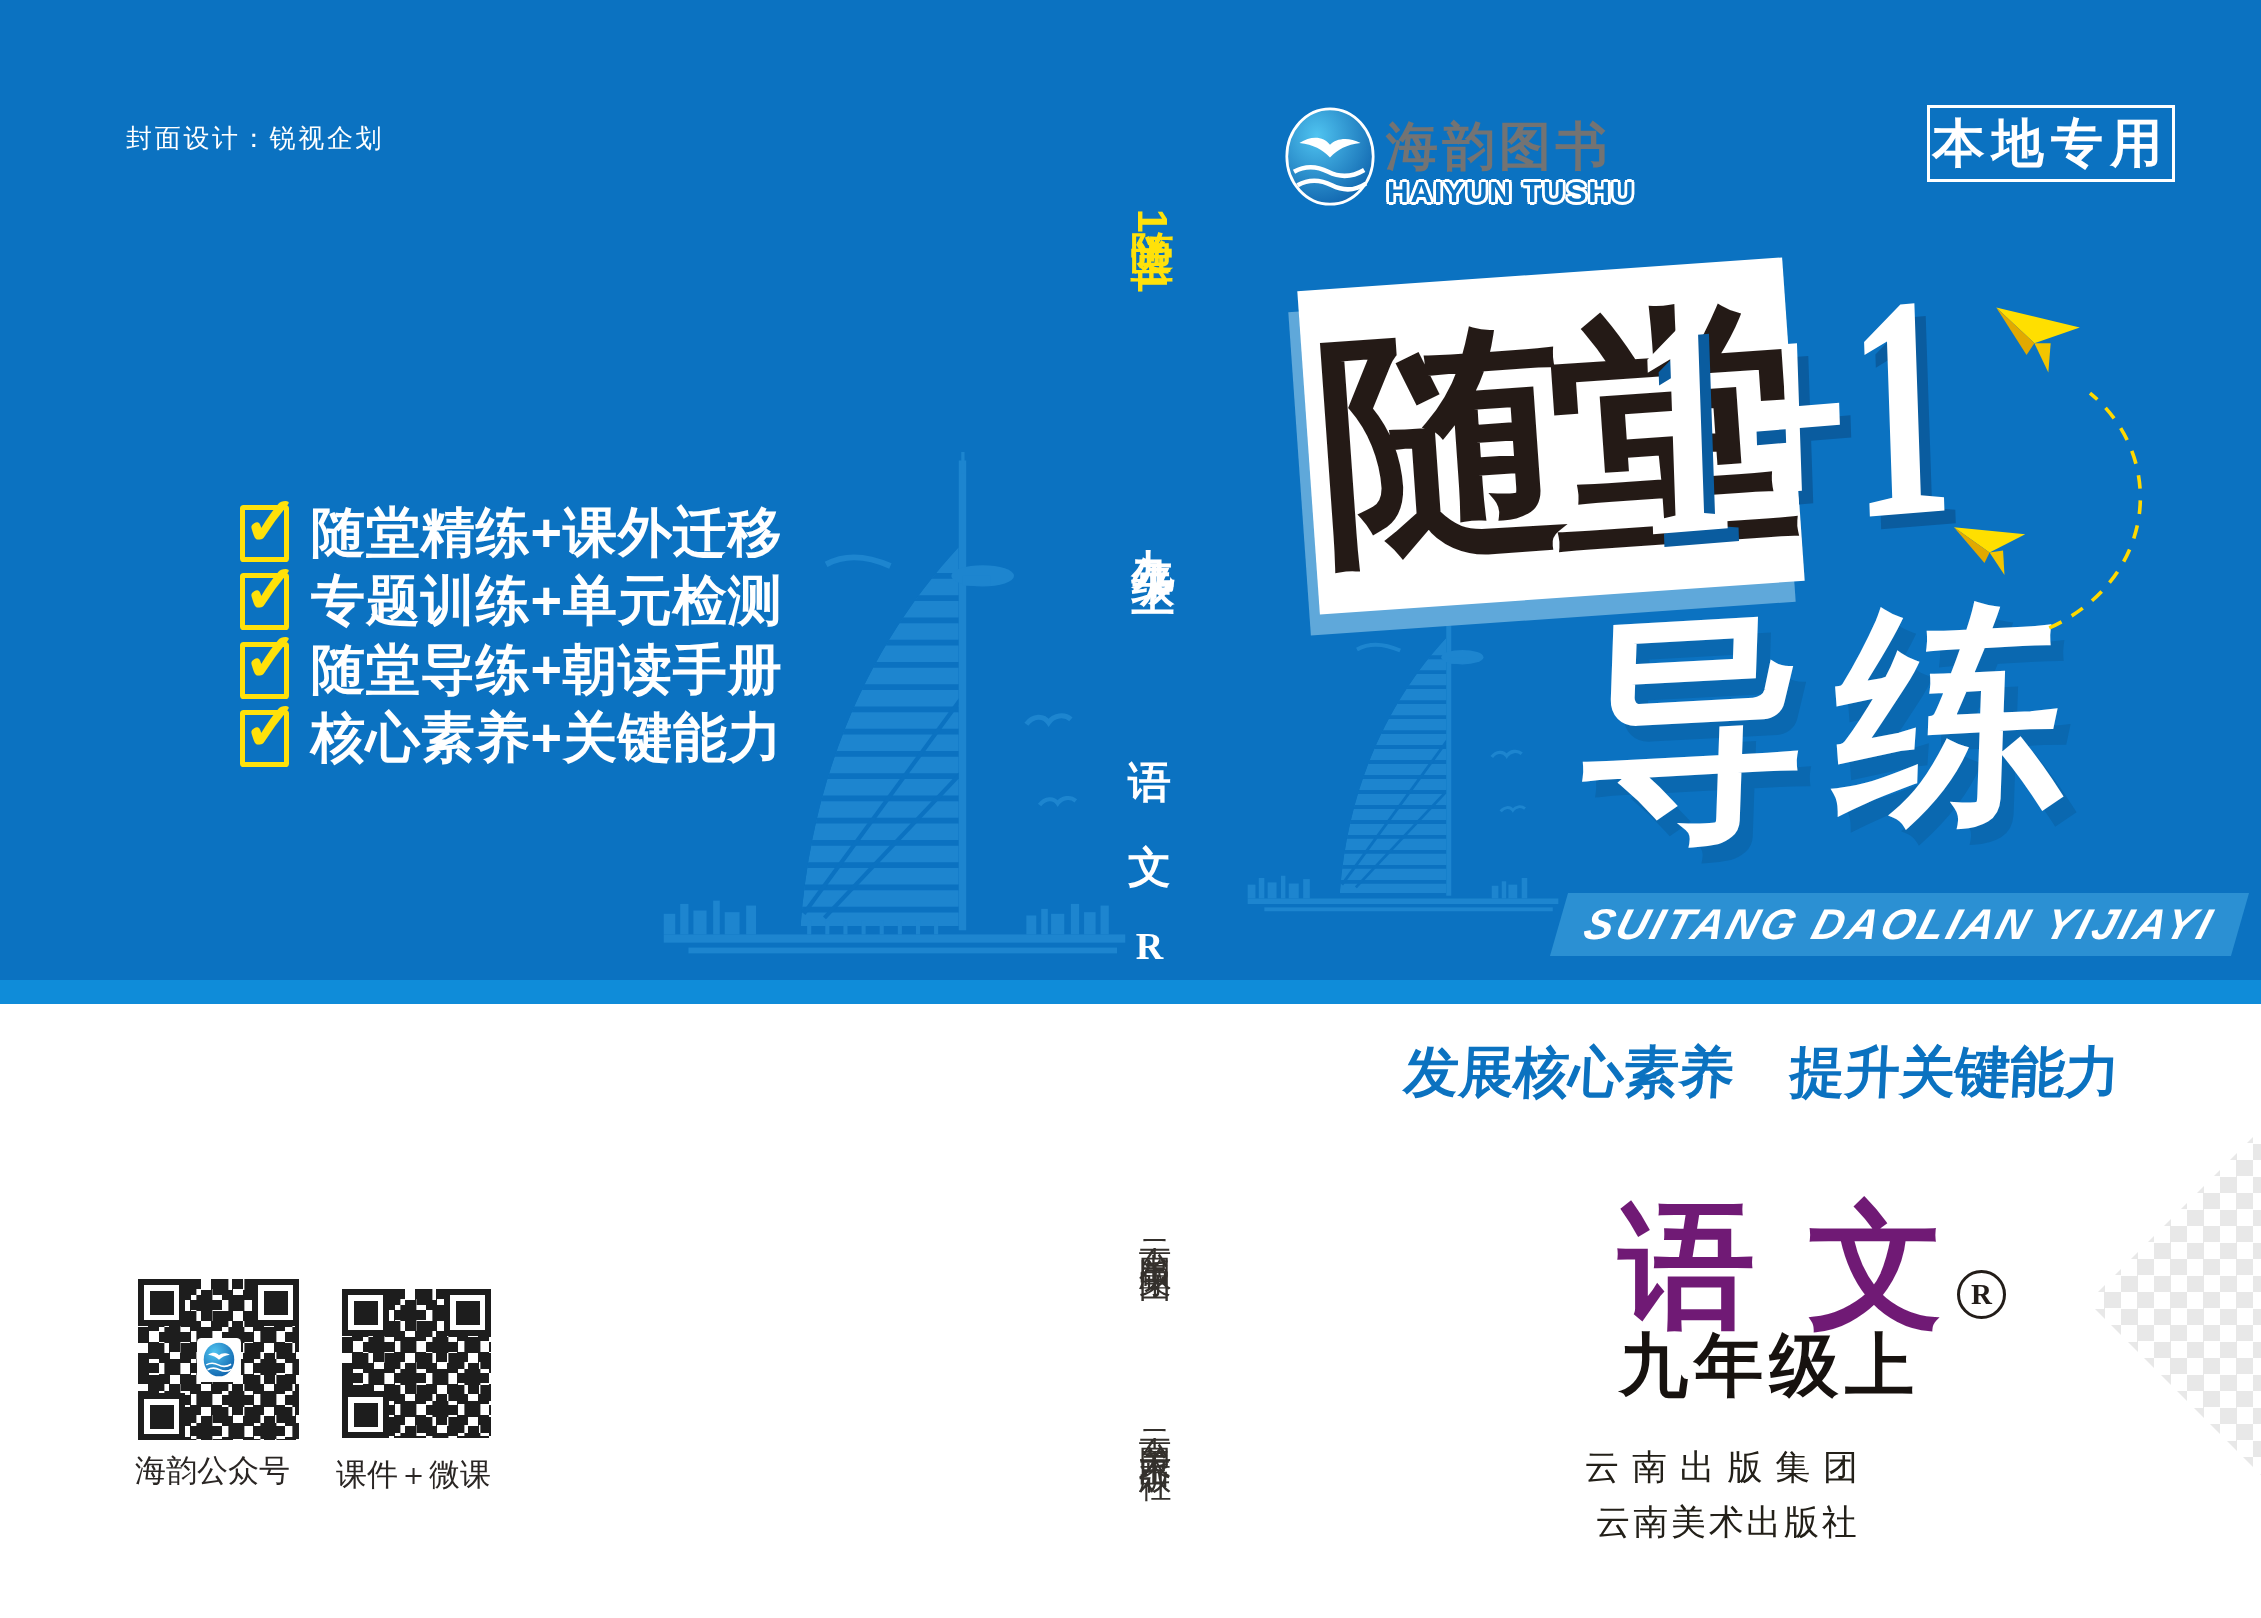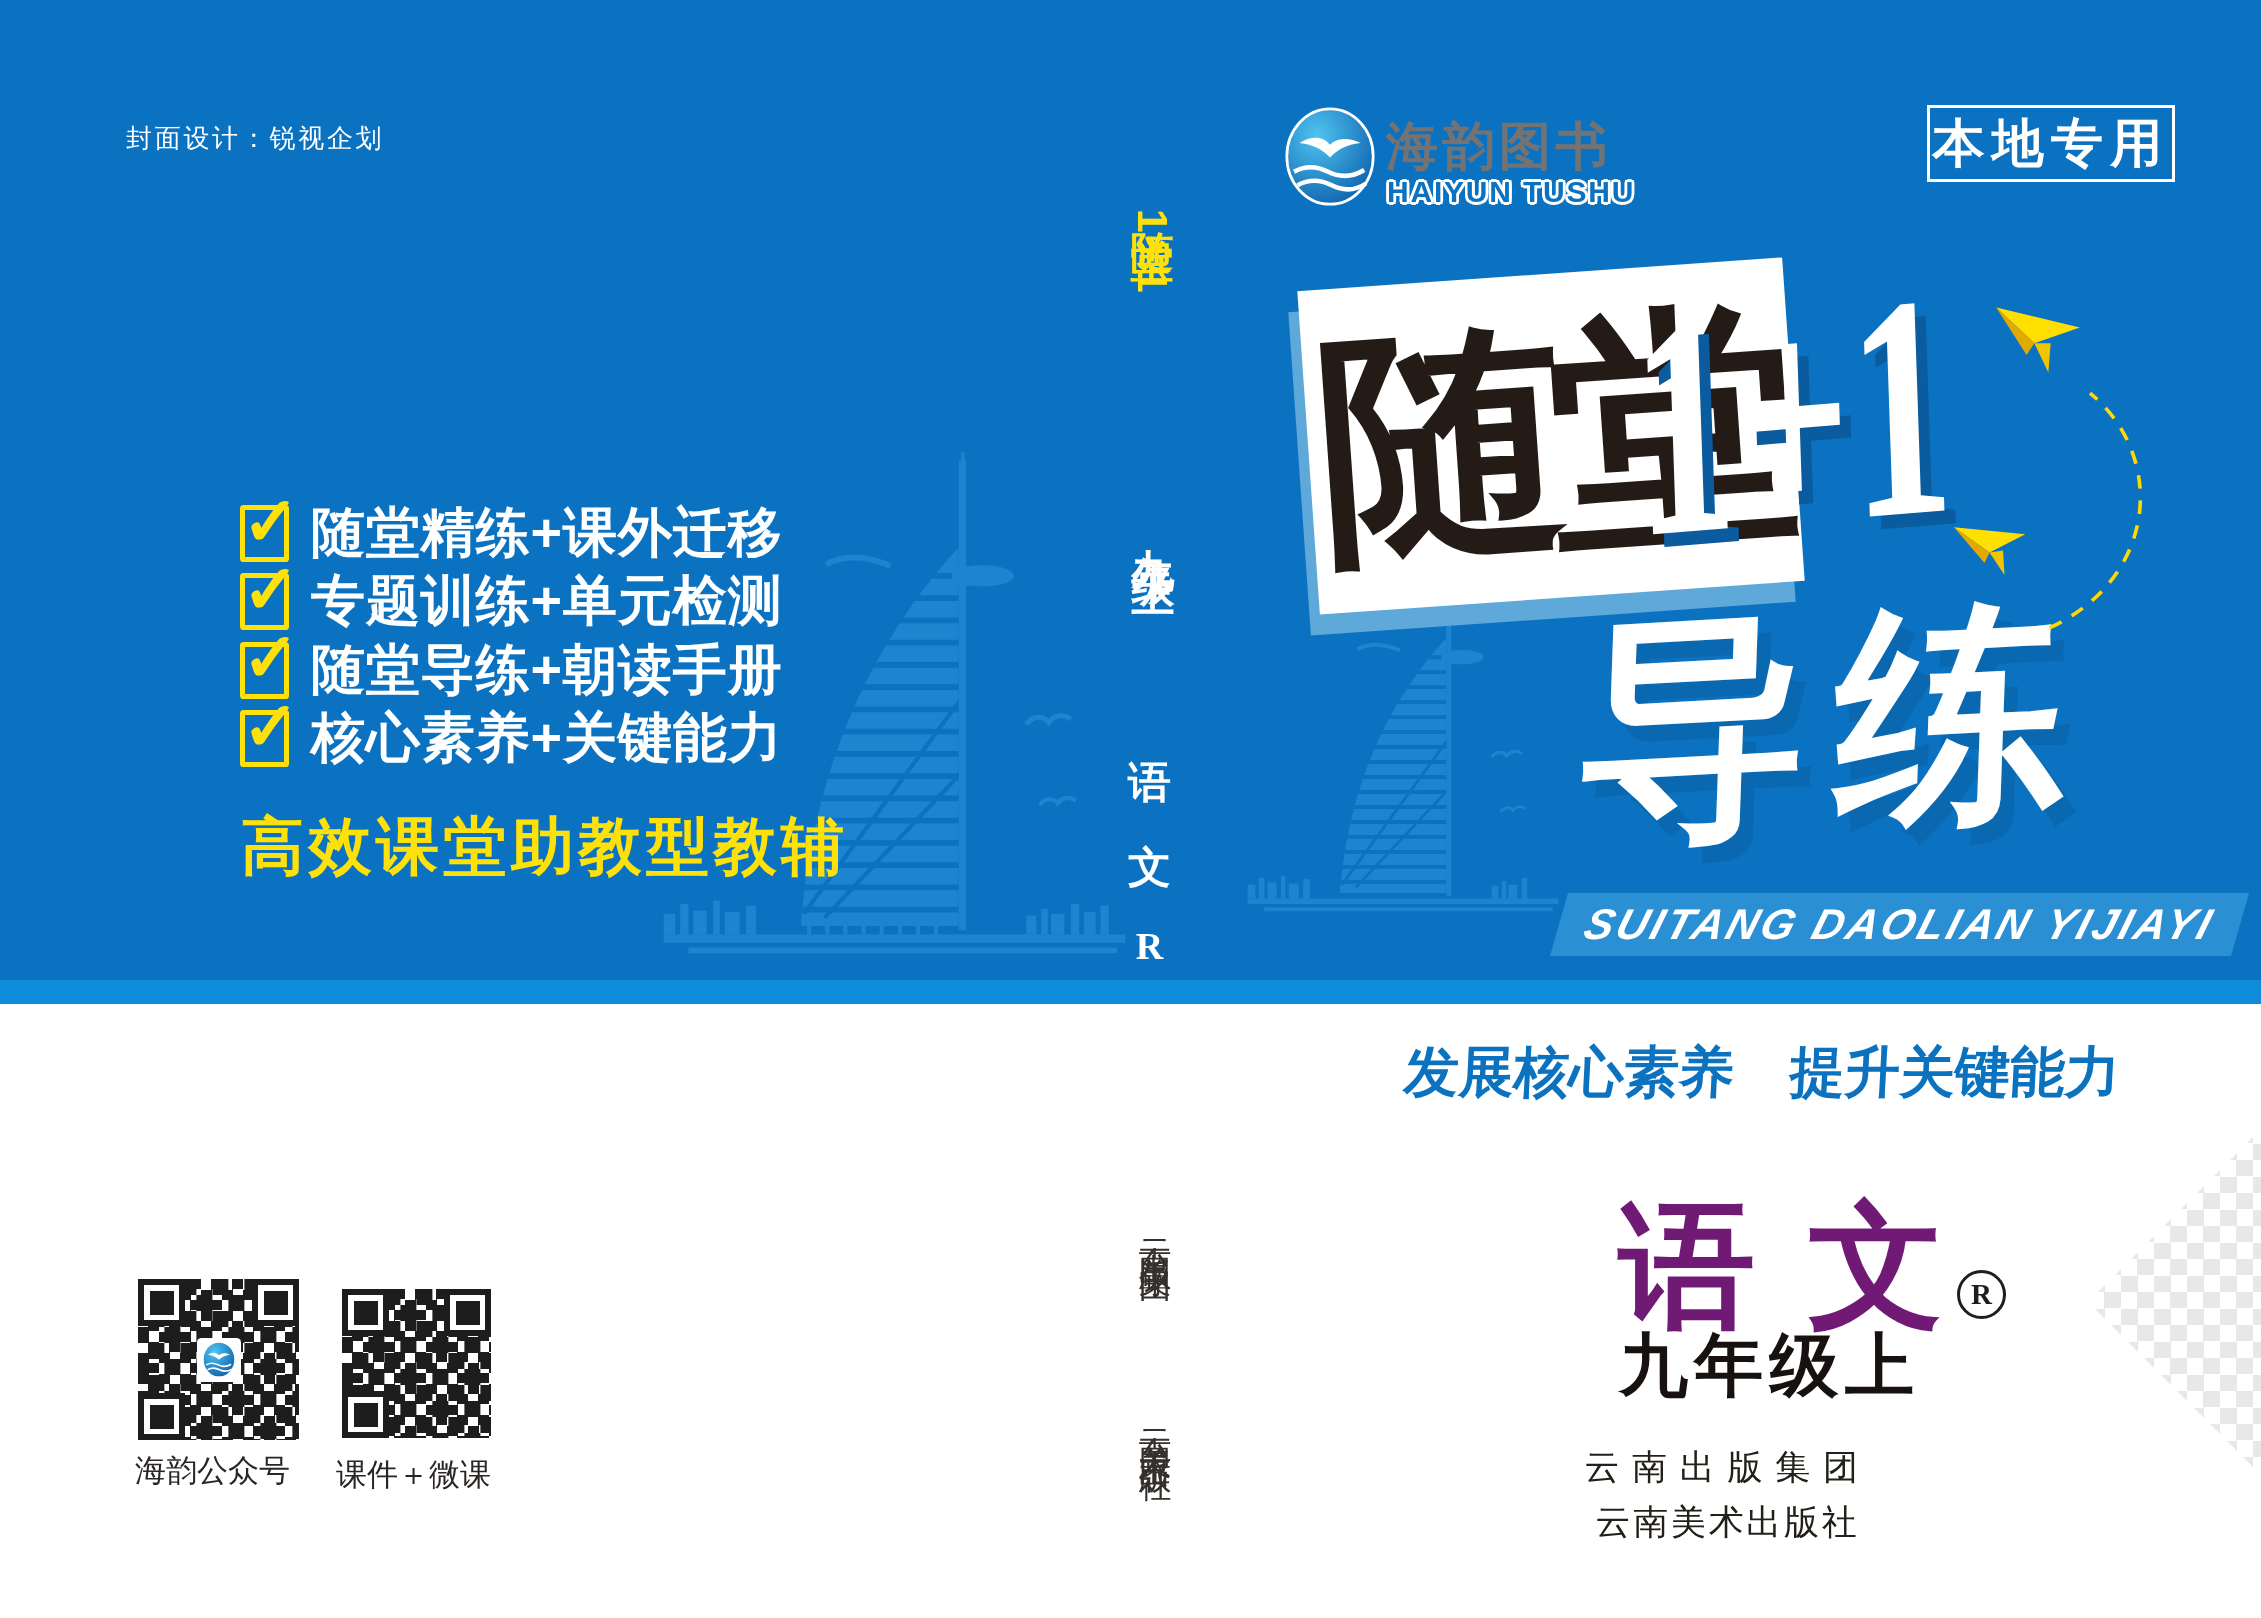--- a/index.html
+++ b/index.html
@@ -249,21 +249,20 @@
       <span class="check-label">随堂导练+朝读手册</span>
     </div>
     <div class="check-row">
       <span class="checkbox">
           <i class="tick">✓</i>
         </span>
       <span class="check-label">核心素养+关键能力</span>
     </div>
   </div>
 
-  <div class="abs tagline">高效课堂助教型教辅</div>
 
   <svg class="abs logo-egg" viewBox="0 0 100 110">
     <defs>
       <radialGradient id="egg" cx="35%" cy="28%" r="85%">
         <stop offset="0" stop-color="#4fc3f0"></stop>
           <stop offset="1" stop-color="#0a5ca8"></stop>
       </radialGradient>
     </defs>
     <ellipse cx="50" cy="55" rx="48" ry="53" fill="url(#egg)" stroke="#ffffff" stroke-width="3"></ellipse>
     <path d="M16,40 C30,31 43,33 50,42 C57,35 70,33 84,40 C68,42 59,47 50,56 C41,47 32,42 16,40 Z" fill="#ffffff"></path>

